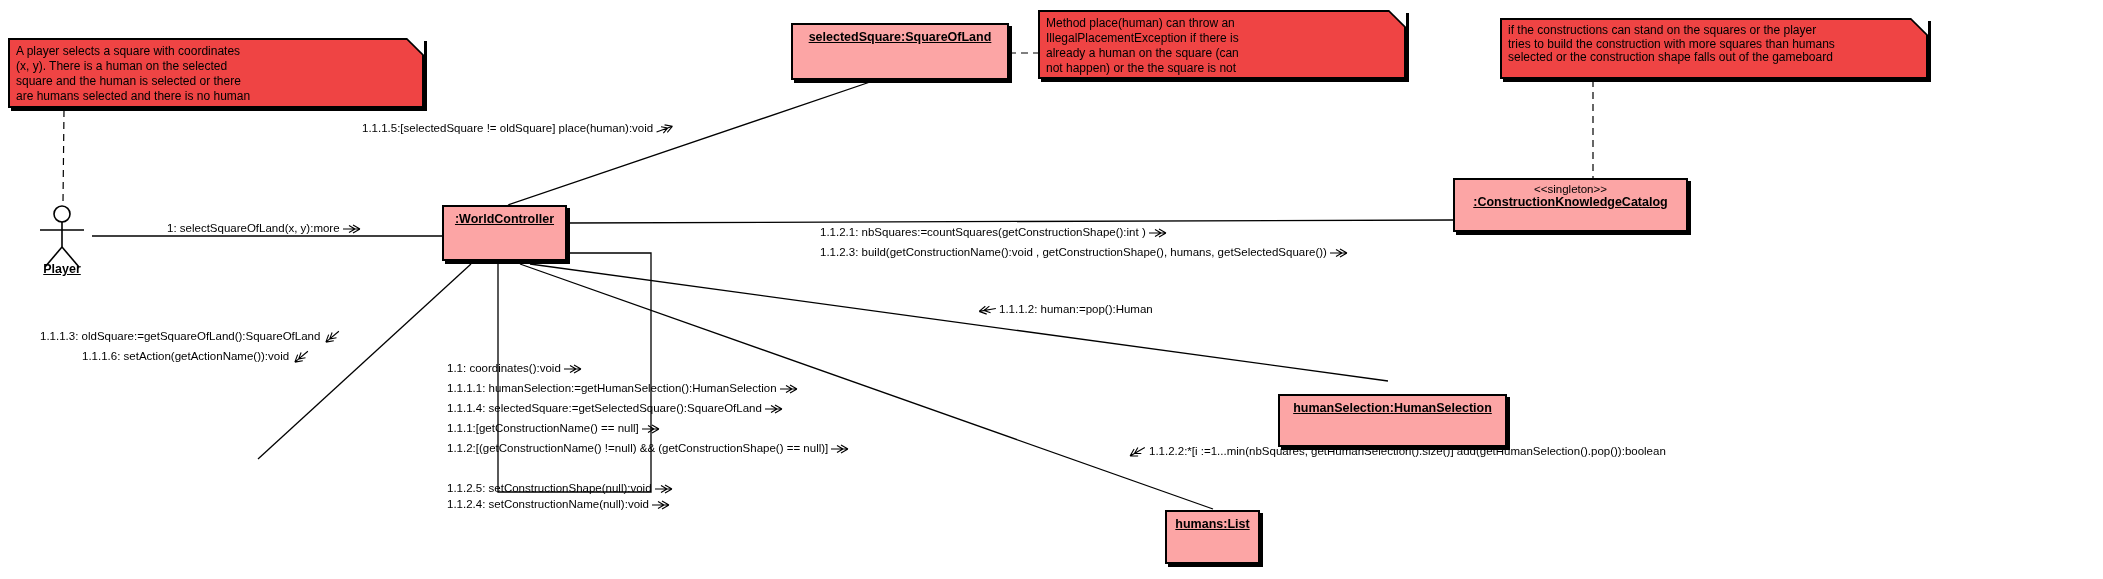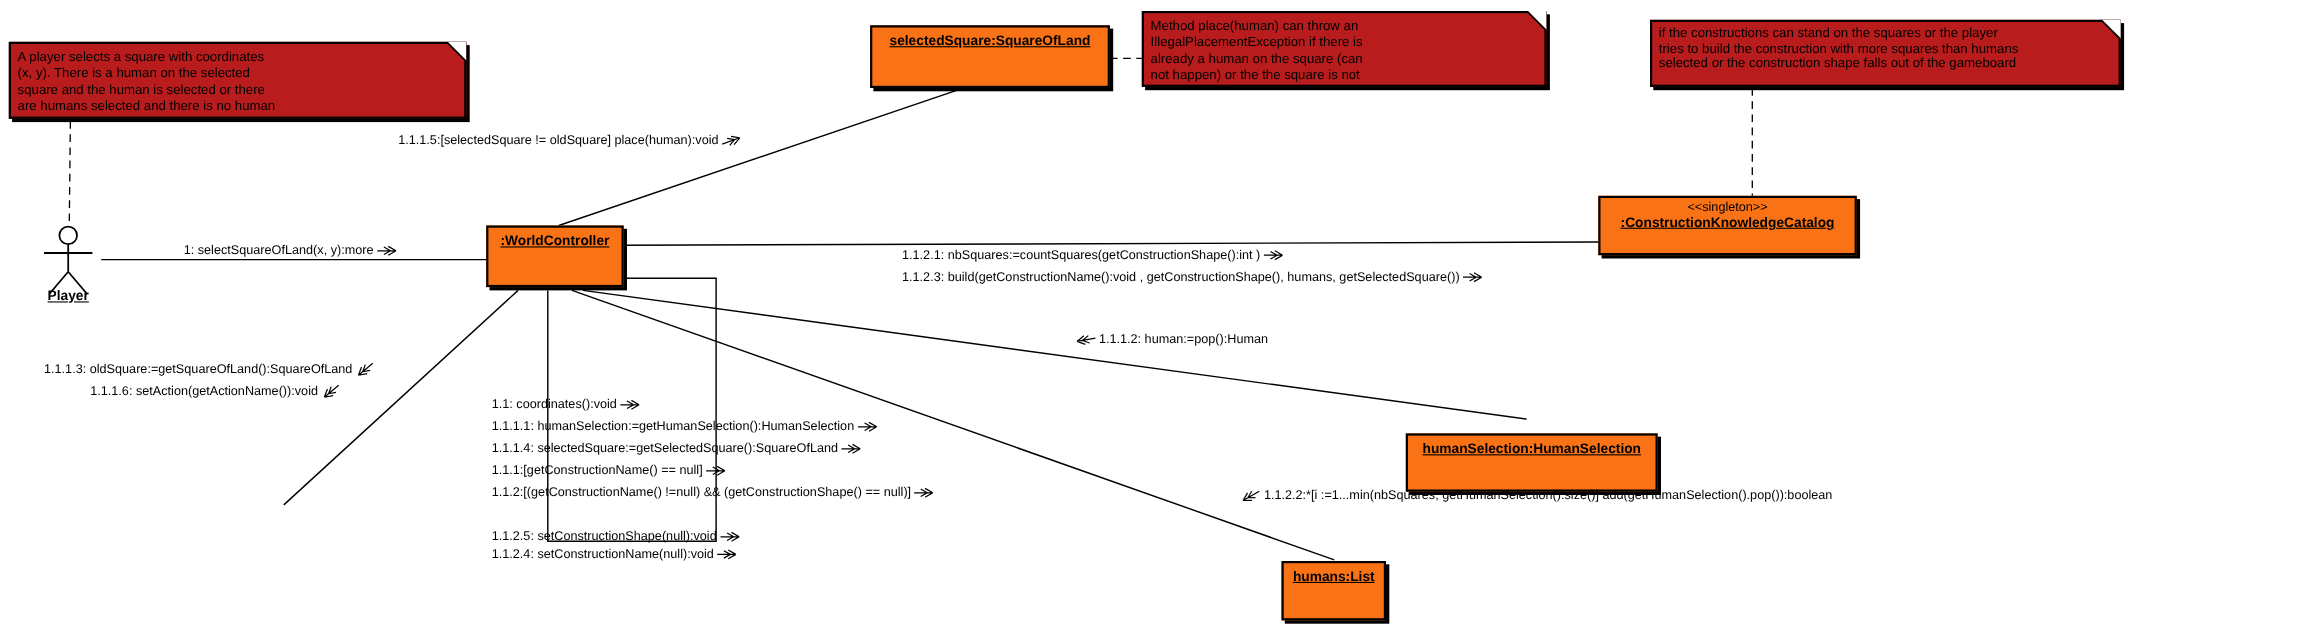--- a/index.html
+++ b/index.html
@@ -6,29 +6,29 @@
   #canvas {
     position:relative; width:2103px; height:579px; background:#ffffff;
     font-family:"Liberation Sans", sans-serif; color:#000;
     overflow:hidden;
   }
   svg.layer { position:absolute; left:0; top:0; }
   .lnk { stroke:#000; stroke-width:1.3; fill:none; }
   .dash { stroke:#000; stroke-width:1.2; fill:none; stroke-dasharray:7 5; }
 
   .obj {
-    position:absolute; box-sizing:border-box; background:#f97316;
+    position:absolute; box-sizing:border-box; background:#fca5a5;
     border:2px solid #000; box-shadow:3px 3px 0 #000;
     text-align:center; padding-top:5px;
   }
   .obj .t { font-weight:bold; text-decoration:underline; font-size:12.5px; white-space:nowrap; }
   .obj .stereo { font-size:11.5px; white-space:nowrap; }
 
   .note {
-    position:absolute; box-sizing:border-box; background:#b91c1c;
+    position:absolute; box-sizing:border-box; background:#ef4444;
     border:2px solid #000; box-shadow:3px 3px 0 #000;
     padding:4px 6px 2px 6px; font-size:12px; line-height:15px;
   }
   .note.tight { line-height:13.5px; }
   .note .fold { position:absolute; top:-2px; right:-2px; width:18px; height:18px; }
 
   .msg { position:absolute; white-space:nowrap; font-size:11.5px; }
   .arr { display:inline-block; vertical-align:middle; margin:0 2px; }
   .arr svg { display:block; }
 

